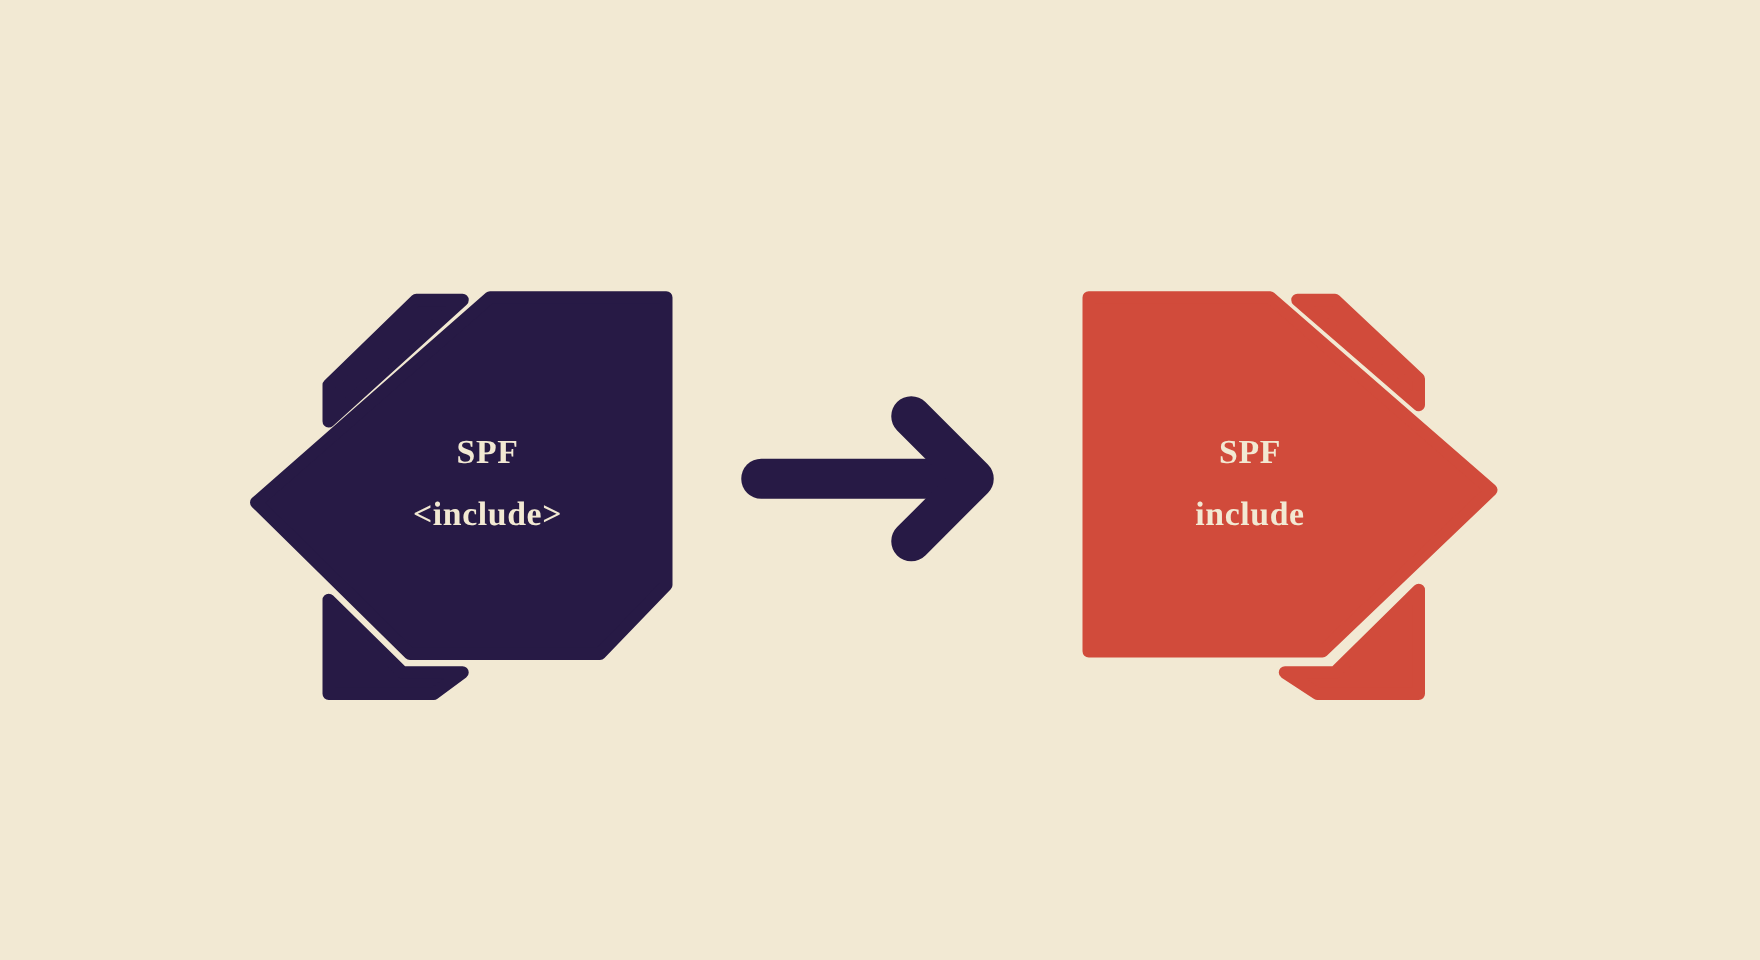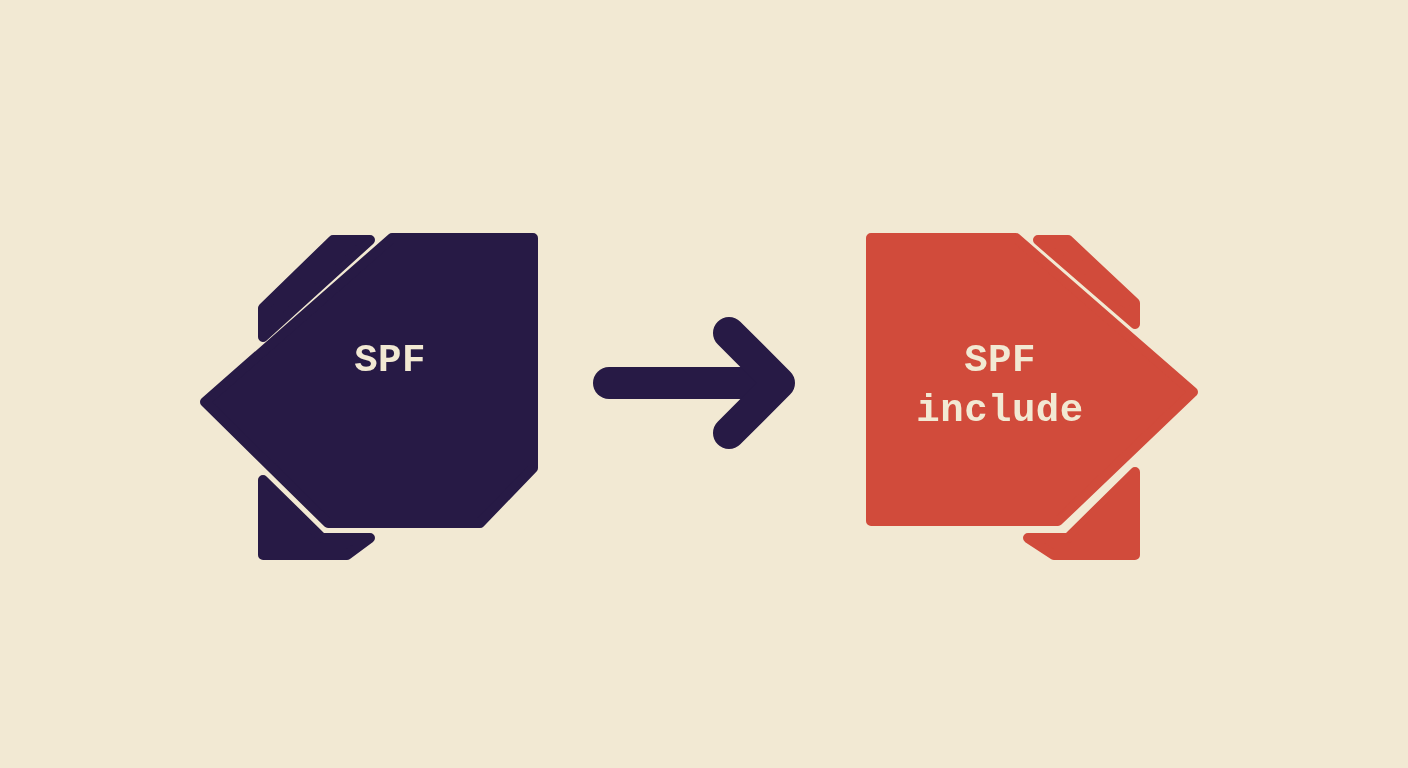--- a/index.html
+++ b/index.html
@@ -6,23 +6,23 @@
     body {
       width: 1408px; height: 768px; overflow: hidden;
       background: #f2e9d3;
       position: relative;
       font-family: "DejaVu Sans", sans-serif;
     }
     .canvas { position: absolute; left: 0; top: 0; width: 1408px; height: 768px; }
     .label {
       position: absolute;
       color: #f2e9d3;
-      font-family: Liberation Mono, monospace;
+      font-family: Liberation Serif, serif;
       font-weight: bold;
-      font-size: 39px;
+      font-size: 27px;
       line-height: 50px;
       text-align: center;
       letter-spacing: 0.5px;
     }
     .label span { display: block; }
     #left-label { left: 270px; top: 336px; width: 240px; }
     #right-label { left: 880px; top: 336px; width: 240px; }
   </style>
 </head>
 <body>
@@ -47,18 +47,19 @@
     <polygon points="1135,303 1068,240 1038,240 1135,324"></polygon>
 
     <polygon points="1135,472 1068,538 1028,538 1054,555 1135,555"></polygon>
 
     <polygon points="871,238 1016,238 1193,392 1058,521 871,521"></polygon>
   </g>
 </svg>
 
 <div class="label" id="left-label">
   <span>SPF</span>
+  <span>&lt;include&gt;</span>
 </div>
 
 <div class="label" id="right-label">
   <span>SPF</span>
   <span>include</span>
 </div>
 
 </body></html>

